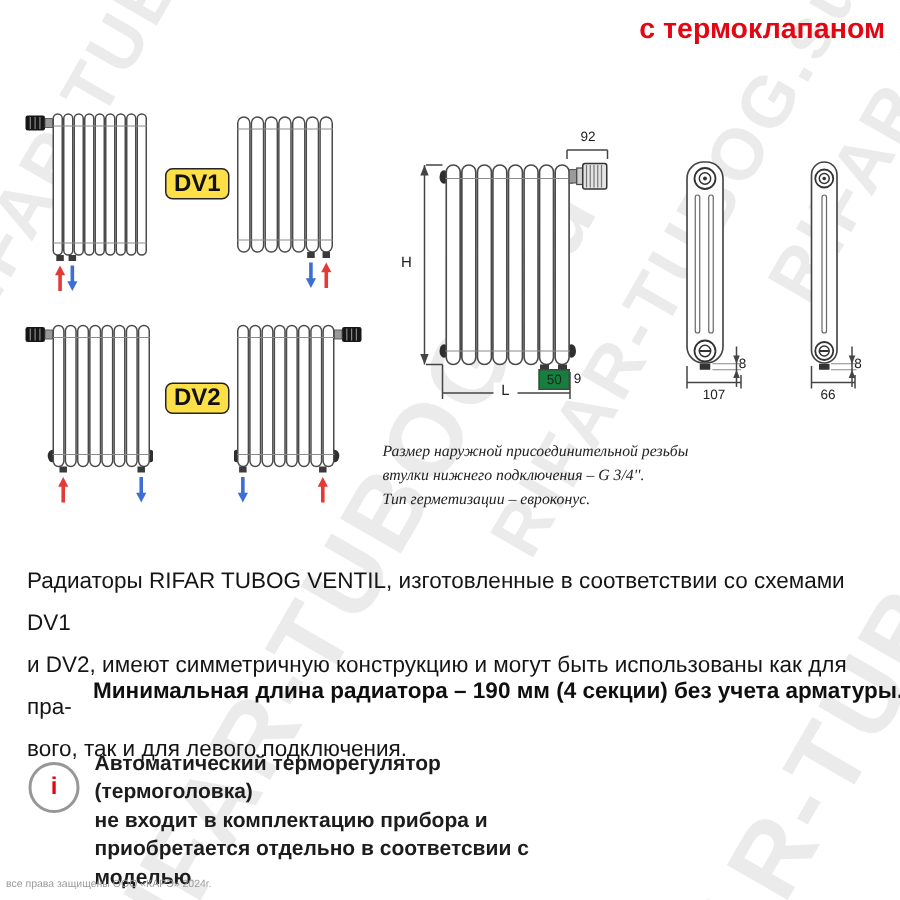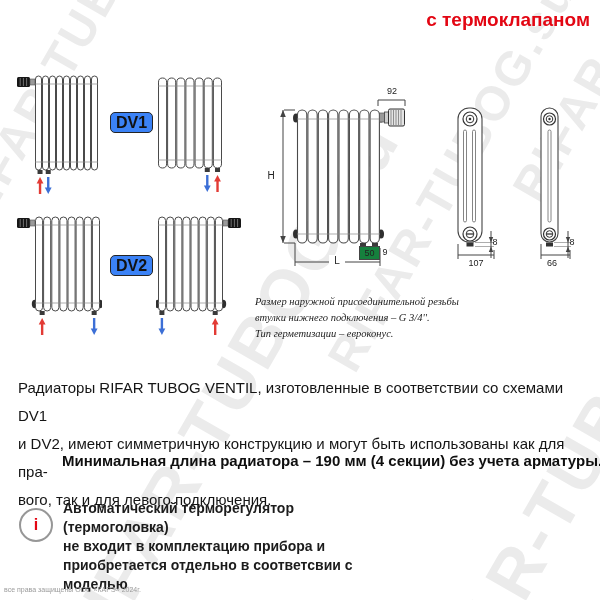--- a/index.html
+++ b/index.html
@@ -8,21 +8,21 @@
   .abs{position:absolute;}
   .lyr{z-index:1;}
   
   .wm{position:absolute;z-index:0;font-weight:800;color:#ebebeb;white-space:nowrap;
       transform:rotate(-60deg);transform-origin:0 0;letter-spacing:3px;line-height:1;}
   
   .title-block{right:10px;top:7px;text-align:right;z-index:1;}
   .title{font-size:21px;font-weight:800;letter-spacing:.2px;color:#0d0d0d;line-height:1.15;}
   .subtitle{font-size:19px;font-weight:800;margin-top:2px;}
   
-  .dvbox{border:1.5px solid #242424;border-radius:5px;background:#3b82f6;font-weight:700;
+  .dvbox{border:1.5px solid #242424;border-radius:5px;background:#fde047;font-weight:700;
          font-size:16px;padding:0 5px;line-height:19px;z-index:1;}
   
   .dim{position:absolute;font-size:9px;color:#222;z-index:2;text-align:center;line-height:11px;}
   .dim.big{font-size:10px;}
   .dim.boxed{border:1px solid #444;background:#15803d;height:12px;line-height:12px;}
   .dim.white{background:#fff;}
   
   .caption{font-size:8px;font-style:italic;color:#3c3c3c;z-index:1;}
   .note{font-size:10.5px;font-style:italic;line-height:16px;white-space:pre-line;color:#222;z-index:1;}
   

